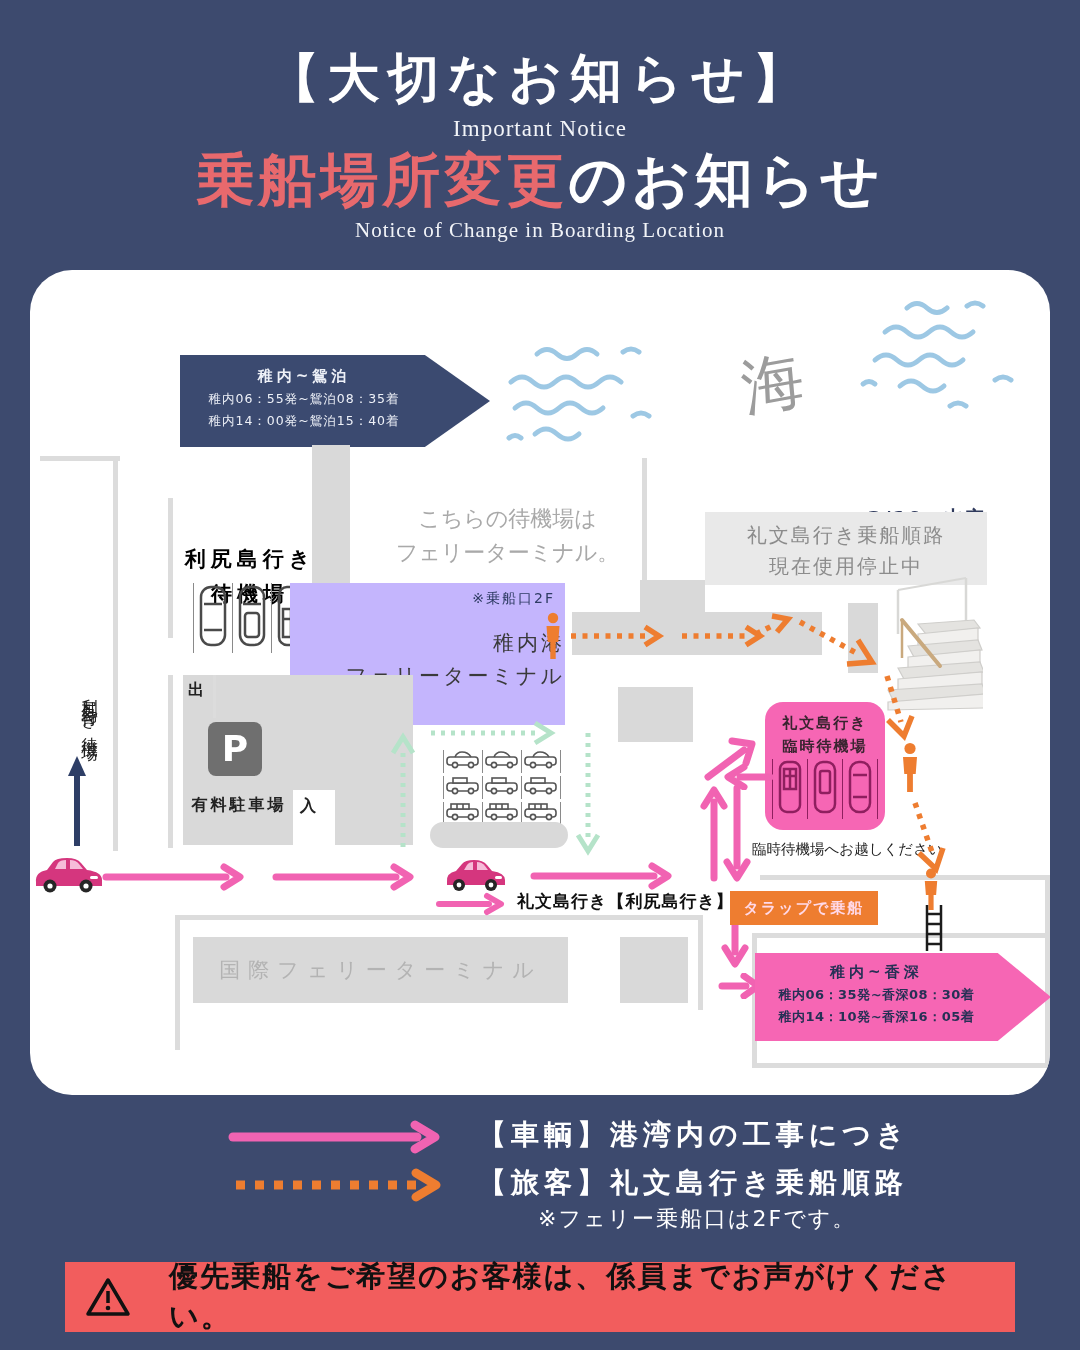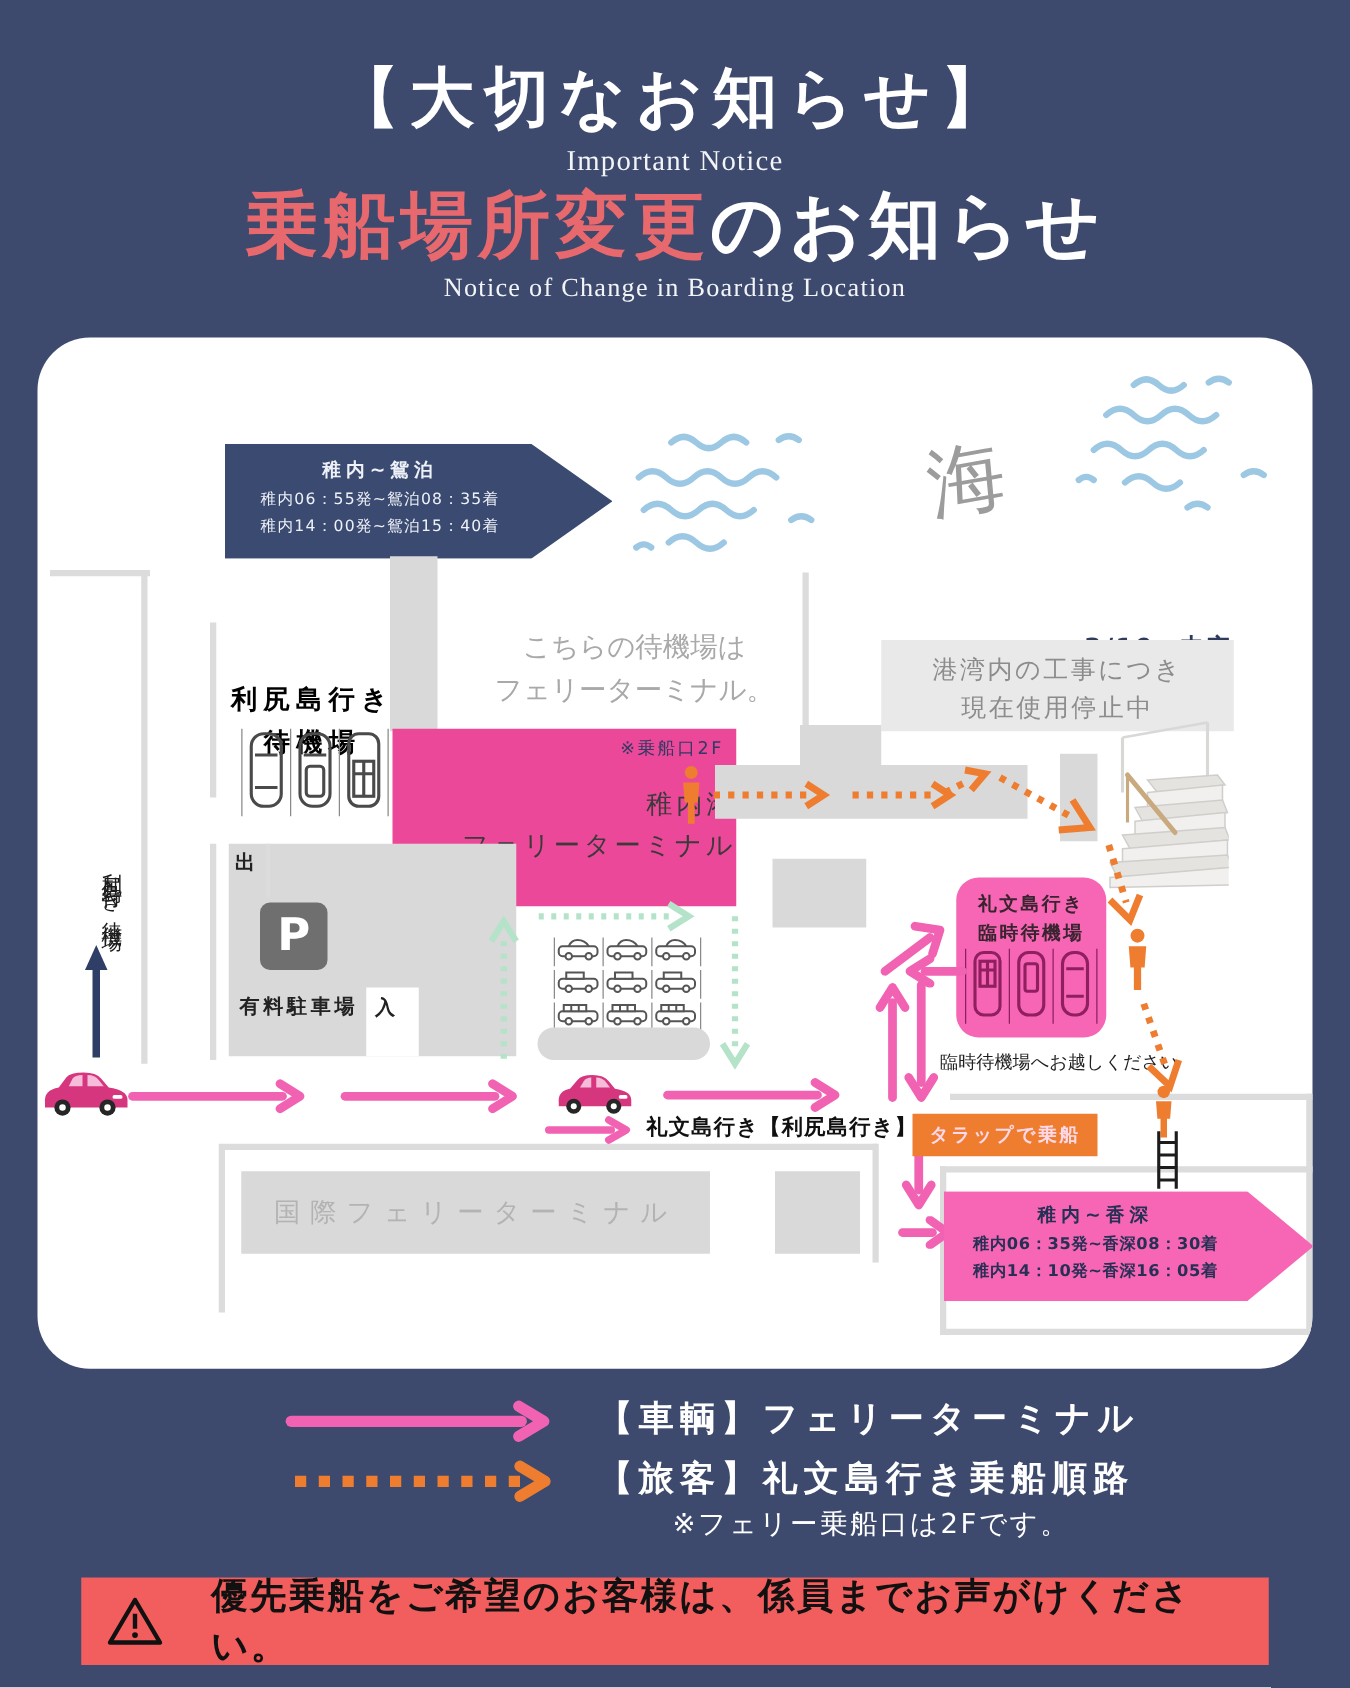--- a/index.html
+++ b/index.html
@@ -24,21 +24,21 @@
     clip-path:polygon(0 0,82% 0,100% 50%,82% 100%,0 100%);color:#263055;text-align:center;}
   .pink-banner .bt{margin-top:10px;font-size:15px;font-weight:bold;letter-spacing:4px;width:82%;}
   .pink-banner .bl{font-size:13px;font-weight:bold;letter-spacing:0.5px;margin-top:4px;width:82%;}
   .sea{left:712px;top:72px;font-size:62px;color:#9c9c9c;transform:rotate(-10deg);}
   .lbl-rishiri{left:130px;top:244px;width:180px;text-align:center;font-size:21px;font-weight:bold;
     color:#000000;letter-spacing:5px;line-height:1.65;margin-top:28px;}
   .lbl-unused{left:345px;top:232px;width:265px;text-align:center;font-size:22px;color:#a9a9a9;line-height:1.55;}
   .lbl-closure{left:735px;top:203px;width:222px;text-align:right;font-size:20px;font-weight:bold;color:#2f3a5c;letter-spacing:2px;margin-top:32px;}
   .construction{left:675px;top:242px;width:282px;height:73px;background:#e9e9e9;text-align:center;
     font-size:20px;color:#8c8c8c;line-height:1.55;padding-top:8px;box-sizing:border-box;letter-spacing:2px;}
-  .terminal{left:284px;top:313px;width:275px;height:142px;background:#ec4899;}
+  .terminal{left:260px;top:313px;width:275px;height:142px;background:#c4b5fd;}
   .terminal .gate{position:absolute;right:10px;top:7px;font-size:14px;color:#2e3b63;letter-spacing:2px;}
   .terminal .tname{margin-top:44px;text-align:right;font-size:21px;color:#3a3a3a;letter-spacing:3px;line-height:1.55;padding-left:45px;}
   .pinkbox{left:735px;top:432px;width:120px;height:128px;background:#f666b4;border-radius:18px;}
   .pinkbox .pt{margin-top:10px;text-align:center;font-size:15px;font-weight:bold;color:#3a2430;letter-spacing:2px;line-height:1.5;}
   .pinkbox .cars{display:flex;justify-content:center;margin-top:2px;}
   .pinkbox .cars .cell{border-left:1.5px solid #8f1f5f;padding:0 3px;}
   .pinkbox .cars .cell:last-child{border-right:1.5px solid #8f1f5f;}
   .lbl-come{left:722px;top:570px;width:200px;font-size:14.5px;color:#1f1f1f;}
   .tarappu{left:700px;top:621px;width:148px;height:34px;background:#ee7d30;color:#ffd9e9;
     font-size:15px;font-weight:bold;letter-spacing:2px;text-align:center;line-height:34px;}
@@ -121,21 +121,21 @@
     <div class="abs lbl-rishiri">
       <div>利尻島行き</div>
       <div>待機場</div>
     </div>
     <div class="abs lbl-unused">
       <div>こちらの待機場は</div>
       <div>フェリーターミナル。</div>
     </div>
     <div class="abs lbl-closure">3/19~未定</div>
     <div class="abs construction">
-      <div>港湾内の工事につき</div>
+      <div>礼文島行き乗船順路</div>
       <div>現在使用停止中</div>
     </div>
 
     <div class="abs" style="left:163px;top:313px;display:flex;">
       <span class="bay"><svg width="36" height="66" fill="none" stroke="#4a4a4a" stroke-width="2.5">
             <rect x="6" y="4" width="24" height="58" rx="10"></rect>
             <line x1="9" y1="21" x2="27" y2="21"></line>
             <line x1="9" y1="47" x2="27" y2="47"></line>
           </svg></span>
       <span class="bay"><svg width="36" height="66" fill="none" stroke="#4a4a4a" stroke-width="2.5">
@@ -421,21 +421,21 @@
     </div>
 
     <div class="abs intl">国際フェリーターミナル</div>
     <div class="abs gbox" style="left:590px;top:667px;width:68px;height:66px;"></div>
   </div>
 
   <svg class="abs" style="left:225px;top:1120px;" width="245" height="34">
       <line x1="8" y1="17" x2="192" y2="17" stroke="#f163b2" stroke-width="9" stroke-linecap="round"></line>
       <path d="M190 5 L210 17 L190 29" fill="none" stroke="#f163b2" stroke-width="9" stroke-linecap="round" stroke-linejoin="round"></path>
     </svg>
-  <div class="abs leg-lbl" style="left:478px;top:1116px;">【車輌】フェリーターミナル</div>
+  <div class="abs leg-lbl" style="left:478px;top:1116px;">【車輌】港湾内の工事につき</div>
   <svg class="abs" style="left:228px;top:1168px;" width="245" height="34">
       <line x1="8" y1="17" x2="188" y2="17" stroke="#ee7d30" stroke-width="9" stroke-dasharray="9 10"></line>
       <path d="M188 5 L208 17 L188 29" fill="none" stroke="#ee7d30" stroke-width="9" stroke-linecap="round" stroke-linejoin="round"></path>
     </svg>
   <div class="abs leg-lbl" style="left:478px;top:1164px;">【旅客】礼文島行き乗船順路</div>
   <div class="abs leg-note">※フェリー乗船口は2Fです。</div>
 
   <div class="abs warning">
     <svg width="46" height="42" style="margin-left:20px;">
         <path d="M23 4 L43 38 H3 Z" fill="none" stroke="#111" stroke-width="3.5" stroke-linejoin="round"></path>

